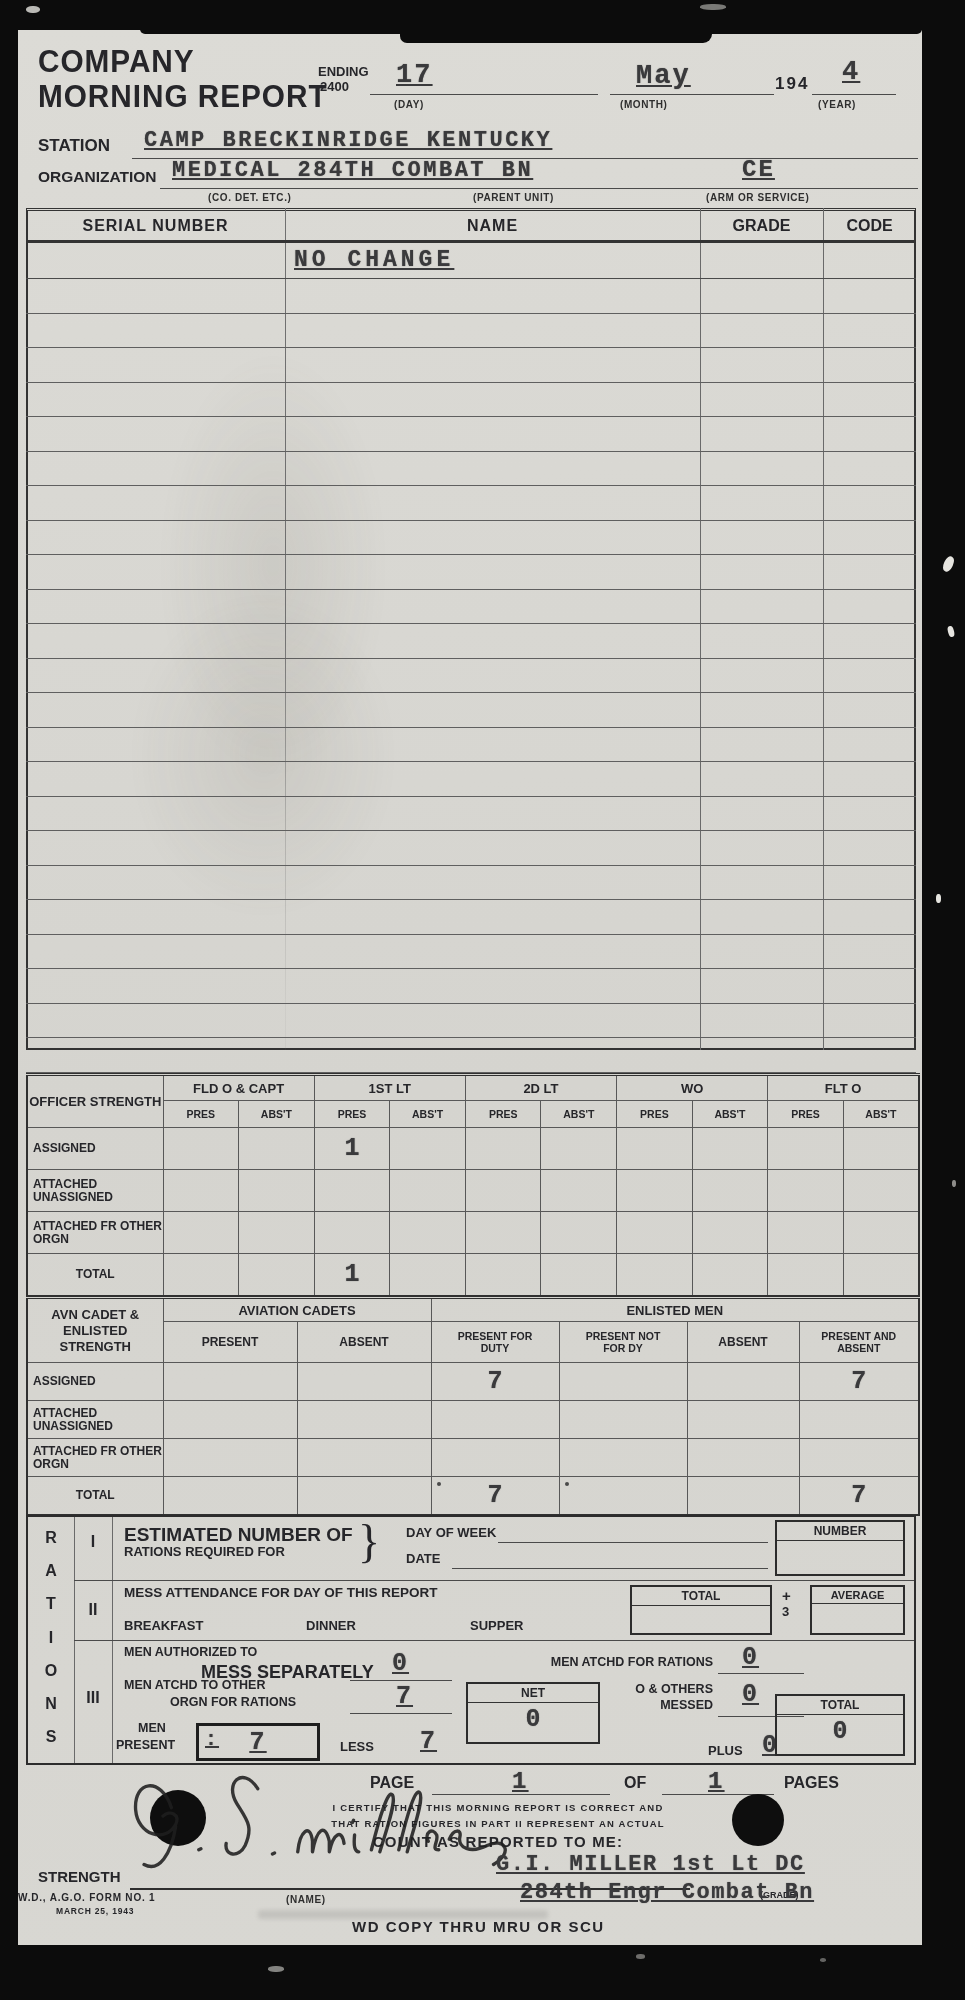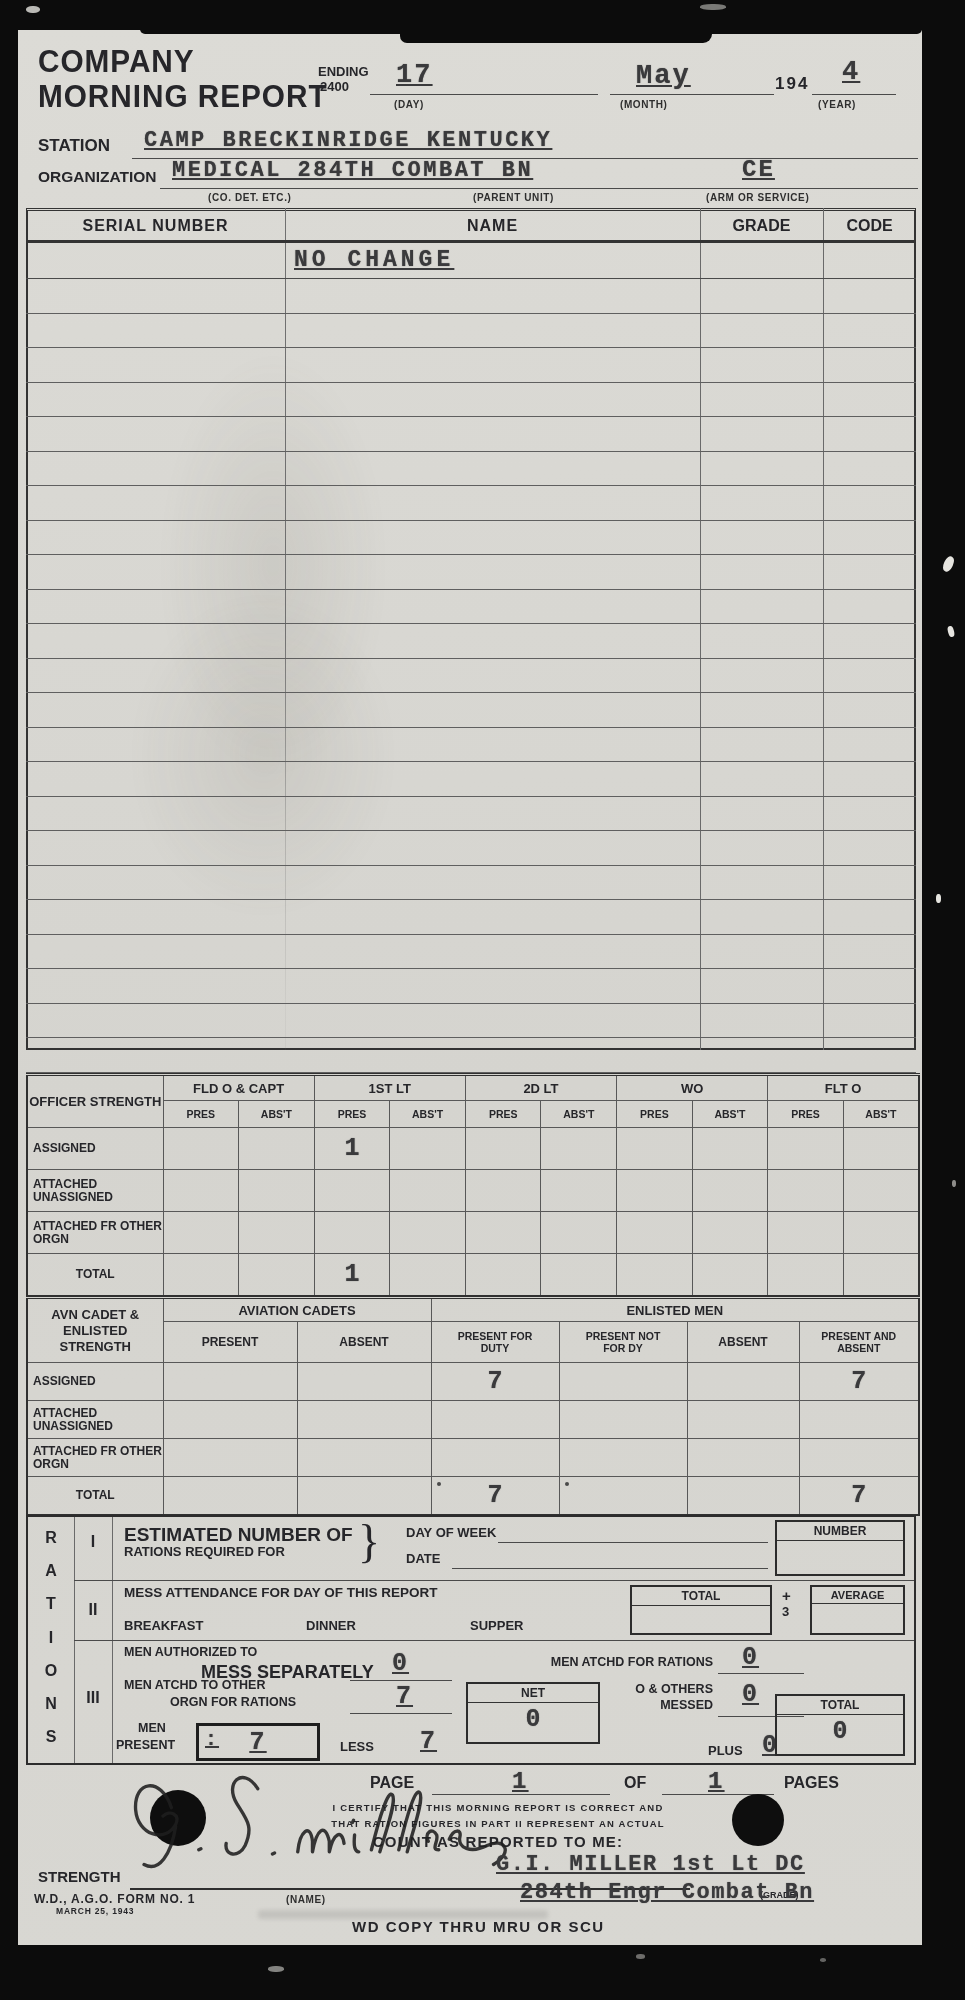--- a/index.html
+++ b/index.html
@@ -403,21 +403,21 @@
                M262,84 C270,50 278,24 282,30 C286,36 276,64 270,86
                M290,76 C286,68 294,62 298,70 C300,76 292,84 300,84
                M310,74 C314,64 322,64 320,72 C318,82 330,88 346,80 C362,72 372,86 352,98" fill="none" stroke="#1f1f1f" stroke-width="3.2" stroke-linecap="round" stroke-linejoin="round" opacity=".88"></path>
     </svg>
 
     <div class="abs type" style="left:478px;top:1822px;font-size:22px;letter-spacing:1.5px;">G.I. MILLER 1st Lt DC</div>
     <div class="abs p tinylab" style="left:268px;top:1864px;">(NAME)</div>
     <div class="abs p" style="left:742px;top:1860px;font-size:9px;z-index:1;">(GRADE)</div>
     <div class="abs type" style="left:502px;top:1850px;font-size:22px;letter-spacing:1.5px;z-index:2;">284th Engr Combat Bn</div>
 
-    <div class="abs p" style="left:16px;top:1862px;font-size:12px;letter-spacing:.8px;">W.D., A.G.O. FORM NO. 1</div>
+    <div class="abs p" style="left:0;top:1862px;font-size:10px;letter-spacing:.8px;">W.D., A.G.O. FORM NO. 1</div>
     <div class="abs p" style="left:38px;top:1876px;font-size:8.5px;letter-spacing:.8px;">MARCH 25, 1943</div>
     <div class="smudge" style="left:240px;top:1880px;width:290px;height:9px;"></div>
     <div class="abs p" style="left:334px;top:1888px;font-size:15px;letter-spacing:1.5px;">WD COPY THRU MRU OR SCU</div>
   </div>
 
   <div class="torn" style="left:140px;top:26px;width:782px;height:8px;border-radius:0 0 5px 5px;"></div>
   <div class="torn" style="left:400px;top:26px;width:312px;height:17px;border-radius:0 0 9px 7px;"></div>
 
   <div class="speck" style="left:944px;top:556px;width:9px;height:16px;transform:rotate(25deg);"></div>
   <div class="speck" style="left:948px;top:626px;width:6px;height:11px;transform:rotate(-15deg);"></div>

